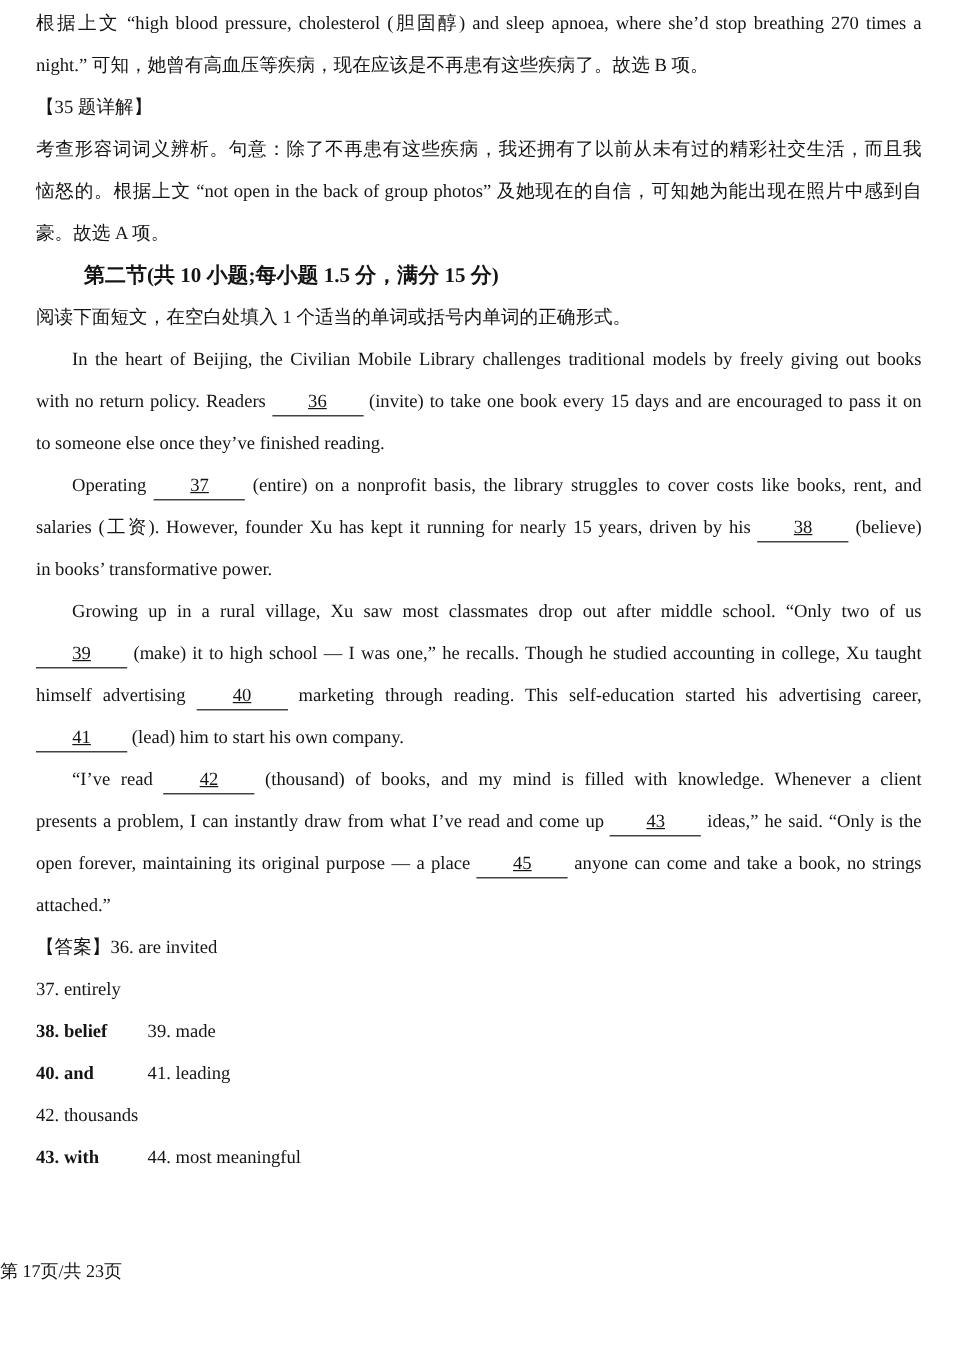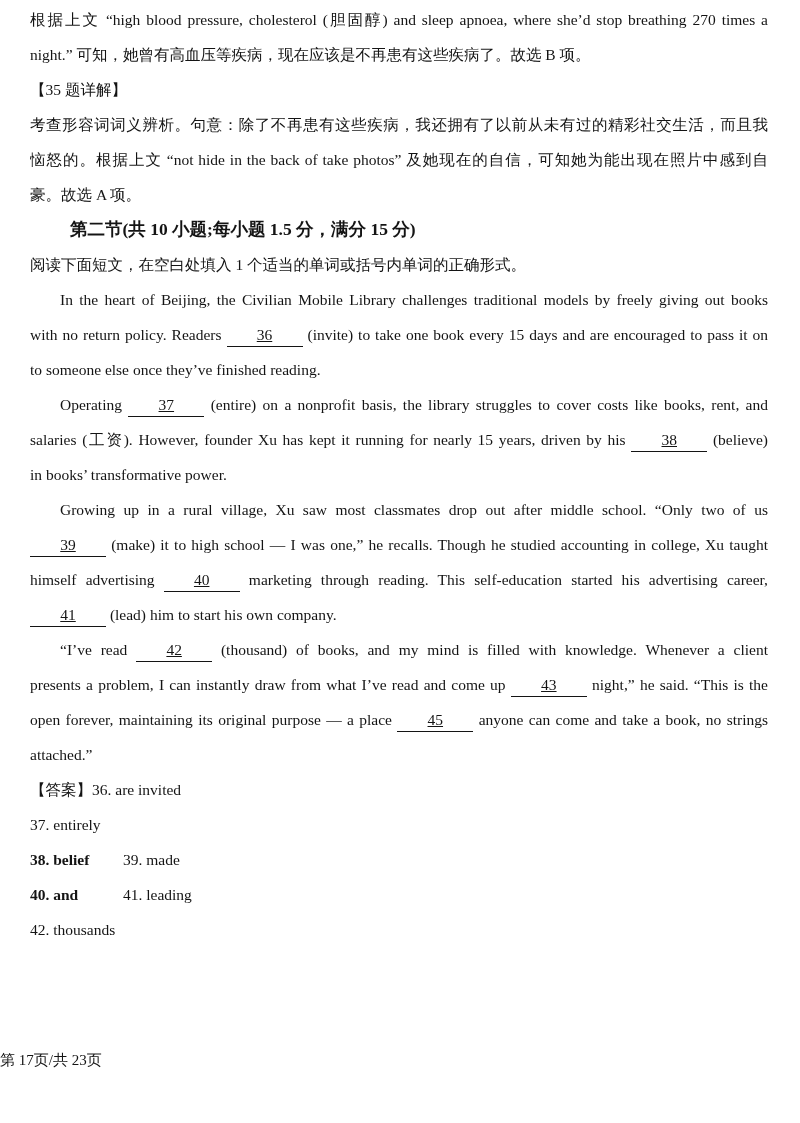--- a/index.html
+++ b/index.html
@@ -61,37 +61,38 @@
   }
 </style>
 </head>
 <body>
 
 <div class="doc">
     <div class="line j"><span>根据上文 “high blood pressure, cholesterol (胆固醇) and sleep apnoea, where she’d stop breathing 270 times a</span></div>
     <div class="line"><span>night.” 可知，她曾有高血压等疾病，现在应该是不再患有这些疾病了。故选 B 项。</span></div>
     <div class="line"><span>【35 题详解】</span></div>
     <div class="line j"><span>考查形容词词义辨析。句意：除了不再患有这些疾病，我还拥有了以前从未有过的精彩社交生活，而且我</span></div>
-    <div class="line j"><span>恼怒的。根据上文 “not hide in the back of take photos” 及她现在的自信，可知她为能出现在照片中感到自</span></div>
+    <div class="line j"><span>恼怒的。根据上文 “not open in the back of group photos” 及她现在的自信，可知她为能出现在照片中感到自</span></div>
     <div class="line"><span>豪。故选 A 项。</span></div>
     <div class="line bold"><span>第二节(共 10 小题;每小题 1.5 分，满分 15 分)</span></div>
     <div class="line"><span>阅读下面短文，在空白处填入 1 个适当的单词或括号内单词的正确形式。</span></div>
     <div class="line j indent"><span>In the heart of Beijing, the Civilian Mobile Library challenges traditional models by freely giving out books</span></div>
     <div class="line j"><span>with no return policy. Readers </span><span class="blank">36</span><span> (invite) to take one book every 15 days and are encouraged to pass it on</span></div>
     <div class="line"><span>to someone else once they’ve finished reading.</span></div>
     <div class="line j indent"><span>Operating </span><span class="blank">37</span><span> (entire) on a nonprofit basis, the library struggles to cover costs like books, rent, and</span></div>
     <div class="line j"><span>salaries (工资). However, founder Xu has kept it running for nearly 15 years, driven by his </span><span class="blank">38</span><span> (believe)</span></div>
     <div class="line"><span>in books’ transformative power.</span></div>
     <div class="line j indent"><span>Growing up in a rural village, Xu saw most classmates drop out after middle school. “Only two of us</span></div>
     <div class="line j"><span class="blank">39</span><span> (make) it to high school — I was one,” he recalls. Though he studied accounting in college, Xu taught</span></div>
     <div class="line j"><span>himself advertising </span><span class="blank">40</span><span> marketing through reading. This self-education started his advertising career,</span></div>
     <div class="line"><span class="blank">41</span><span> (lead) him to start his own company.</span></div>
     <div class="line j indent"><span>“I’ve read </span><span class="blank">42</span><span> (thousand) of books, and my mind is filled with knowledge. Whenever a client</span></div>
-    <div class="line j"><span>presents a problem, I can instantly draw from what I’ve read and come up </span><span class="blank">43</span><span> night,” he said. “This is the</span></div>
+    <div class="line j"><span>presents a problem, I can instantly draw from what I’ve read and come up </span><span class="blank">43</span><span> ideas,” he said. “Only is the</span></div>
     <div class="line j"><span>open forever, maintaining its original purpose — a place </span><span class="blank">45</span><span> anyone can come and take a book, no strings</span></div>
     <div class="line"><span>attached.”</span></div>
     <div class="line"><span>【答案】36. are invited</span></div>
     <div class="line"><span>37. entirely</span></div>
     <div class="line"><span class="col">38. belief</span><span>39. made</span></div>
     <div class="line"><span class="col">40. and</span><span>41. leading</span></div>
     <div class="line"><span>42. thousands</span></div>
+    <div class="line"><span class="col">43. with</span><span>44. most meaningful</span></div>
   </div>
 <div class="footer">第 17页/共 23页</div>
 
 </body></html>

